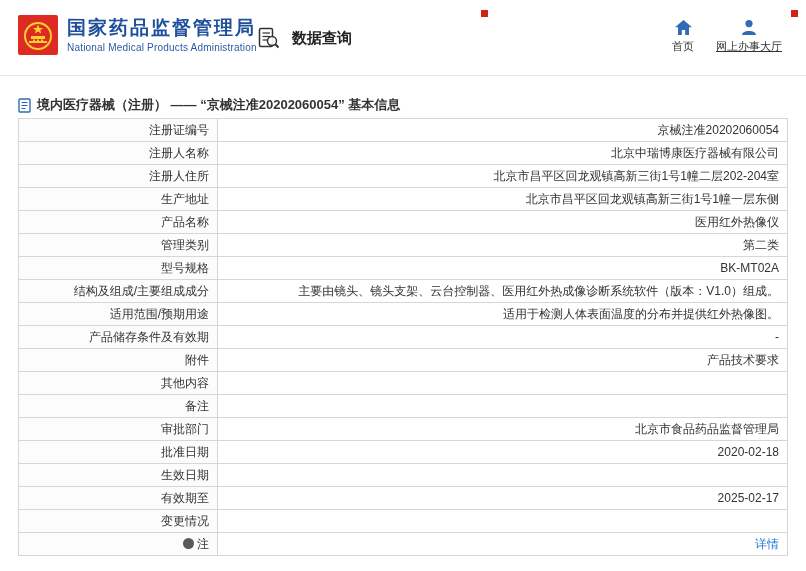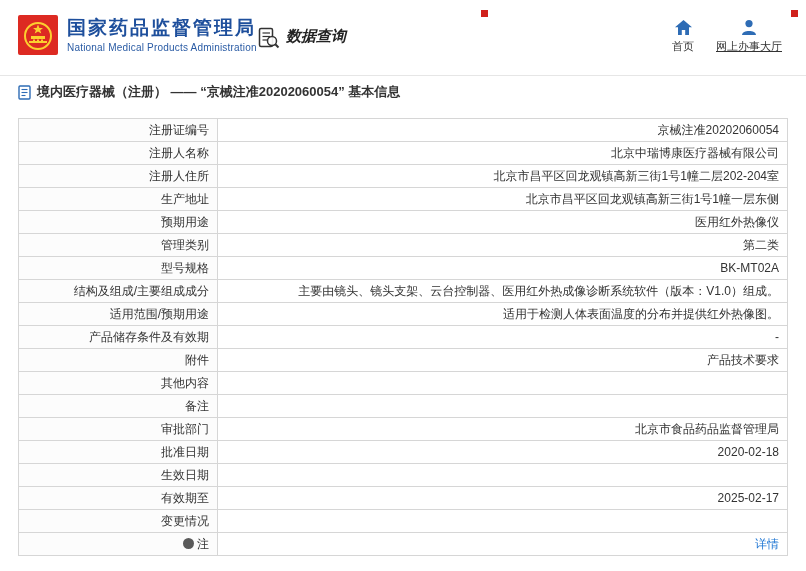--- a/index.html
+++ b/index.html
@@ -7,34 +7,34 @@
   .page{position:relative;width:806px;height:570px;background:#fff;overflow:hidden;}
 
   
   .site-header{position:absolute;top:0;left:0;width:806px;height:76px;background:#fff;border-bottom:1px solid #e6e6e6;box-sizing:border-box;}
   .brand{position:absolute;left:18px;top:15px;display:flex;align-items:center;gap:9px;}
   .emblem{width:40px;height:40px;display:block;}
   .brand-text{display:flex;flex-direction:column;}
   .agency-cn{font-size:19px;font-weight:bold;color:#1e4f9c;letter-spacing:2px;line-height:1.2;}
   .agency-en{font-size:10px;color:#2a5ba4;margin-top:3px;letter-spacing:.2px;}
 
-  .nav-search{position:absolute;left:258px;top:27px;display:flex;align-items:flex-start;gap:6px;cursor:pointer;font-style:italic;}
+  .nav-search{position:absolute;left:258px;top:27px;display:flex;align-items:center;gap:12px;cursor:pointer;}
   .nav-search-label{font-size:15px;font-weight:bold;color:#222;}
 
   .nav-item{position:absolute;top:20px;display:flex;flex-direction:column;align-items:center;cursor:pointer;}
   .nav-item .nav-label{font-size:11px;color:#333;margin-top:4px;white-space:nowrap;}
   .nav-home{left:662px;width:42px;}
   .nav-hall{left:710px;width:78px;text-decoration:underline;}
 
   .red-dot{position:absolute;width:7px;height:7px;background:#d0211c;}
   .red-dot.a{left:481px;top:10px;}
   .red-dot.b{left:791px;top:10px;}
 
   
-  .breadcrumb{position:absolute;left:18px;top:83px;display:flex;align-items:center;gap:6px;font-size:13px;font-weight:bold;color:#333;justify-content:center;}
+  .breadcrumb{position:absolute;left:18px;top:96px;display:flex;align-items:center;gap:6px;font-size:13px;font-weight:bold;color:#333;justify-content:center;}
 
   
   .info-table{position:absolute;left:18px;top:118px;width:770px;border-collapse:collapse;table-layout:fixed;font-size:12px;color:#333;border-radius:30px;}
   .info-table td{border:1px solid #d6d6d6;height:20px;line-height:20px;padding:1px 8px;overflow:hidden;white-space:nowrap;}
   .label-cell{width:182px;text-align:right;background:#fcfcfc;padding-right:10px;}
   .value-cell{text-align:right;padding-left:14px;}
   .detail-link{color:#2077d4;text-decoration:none;cursor:pointer;}
   .note-icon{display:inline-block;width:11px;height:11px;border-radius:50%;background:#5a5a5a;margin-right:3px;vertical-align:-1px;}
 </style>
 </head>
@@ -113,21 +113,21 @@
         </tr>
         <tr>
           <td class="label-cell">注册人住所</td>
           <td class="value-cell">北京市昌平区回龙观镇高新三街1号1幢二层202-204室</td>
         </tr>
         <tr>
           <td class="label-cell">生产地址</td>
           <td class="value-cell">北京市昌平区回龙观镇高新三街1号1幢一层东侧</td>
         </tr>
         <tr>
-          <td class="label-cell">预期用途</td>
+          <td class="label-cell">产品名称</td>
           <td class="value-cell">医用红外热像仪</td>
         </tr>
         <tr>
           <td class="label-cell">管理类别</td>
           <td class="value-cell">第二类</td>
         </tr>
         <tr>
           <td class="label-cell">型号规格</td>
           <td class="value-cell">BK-MT02A</td>
         </tr>

